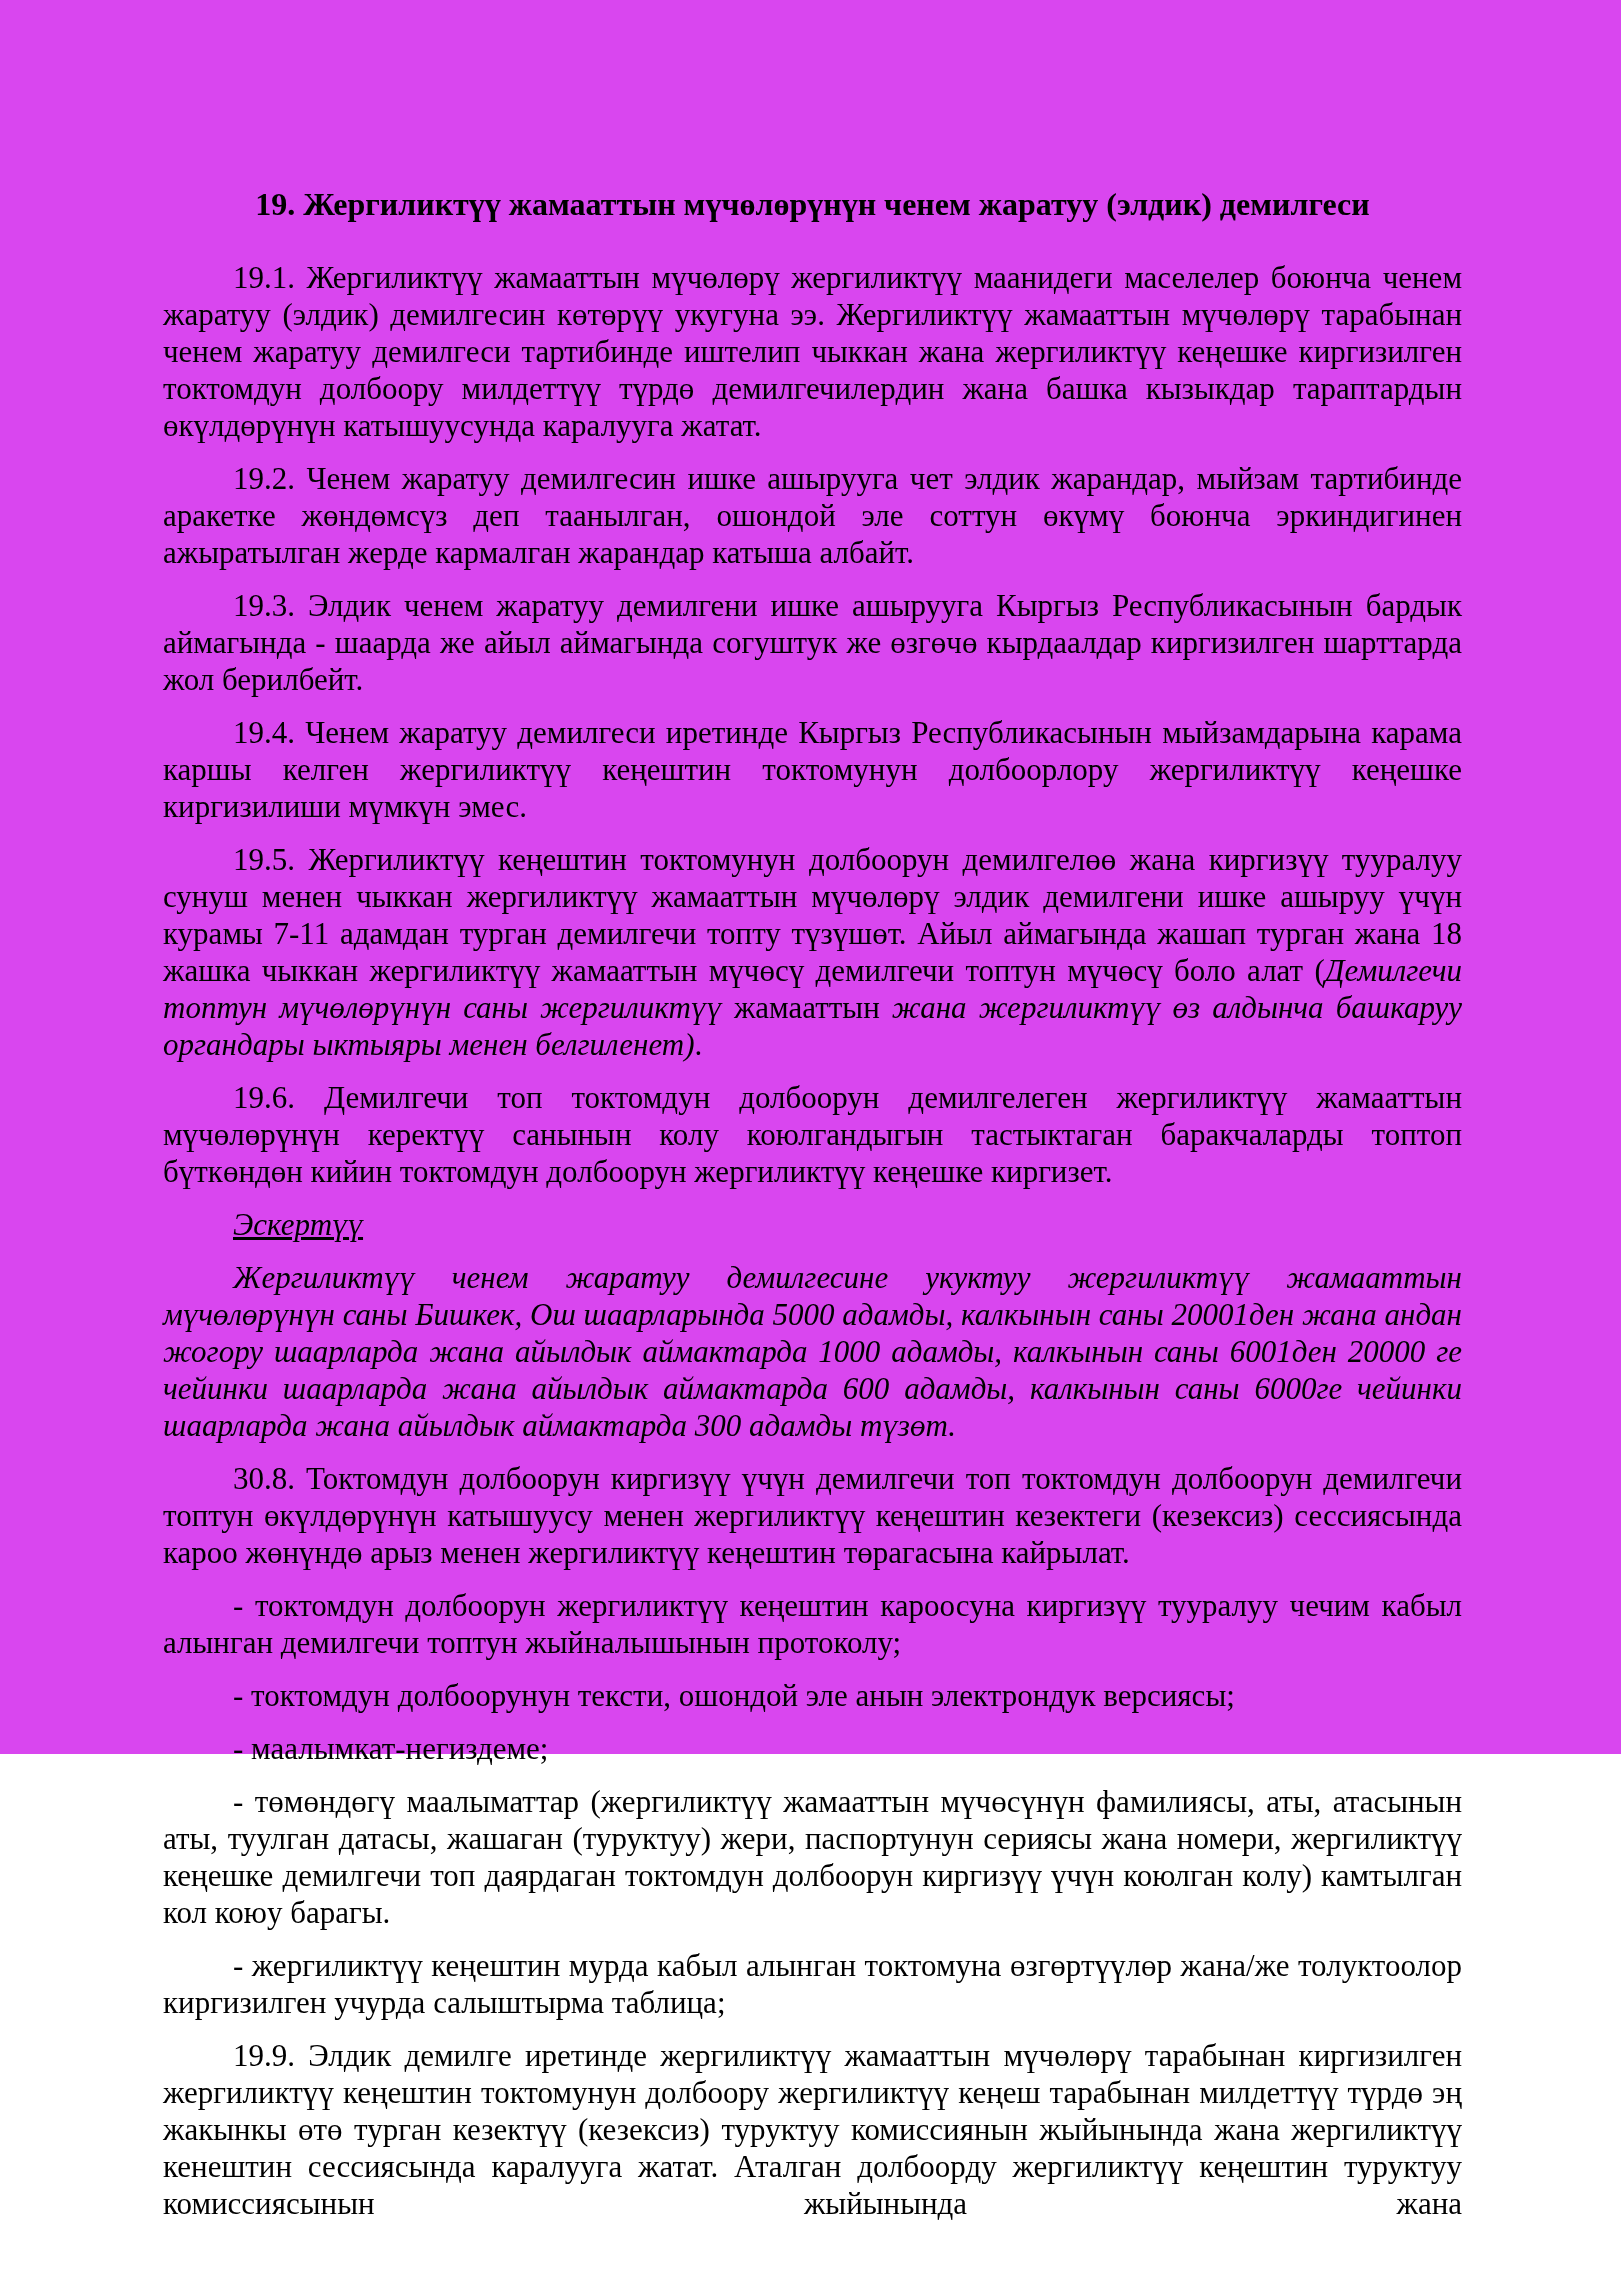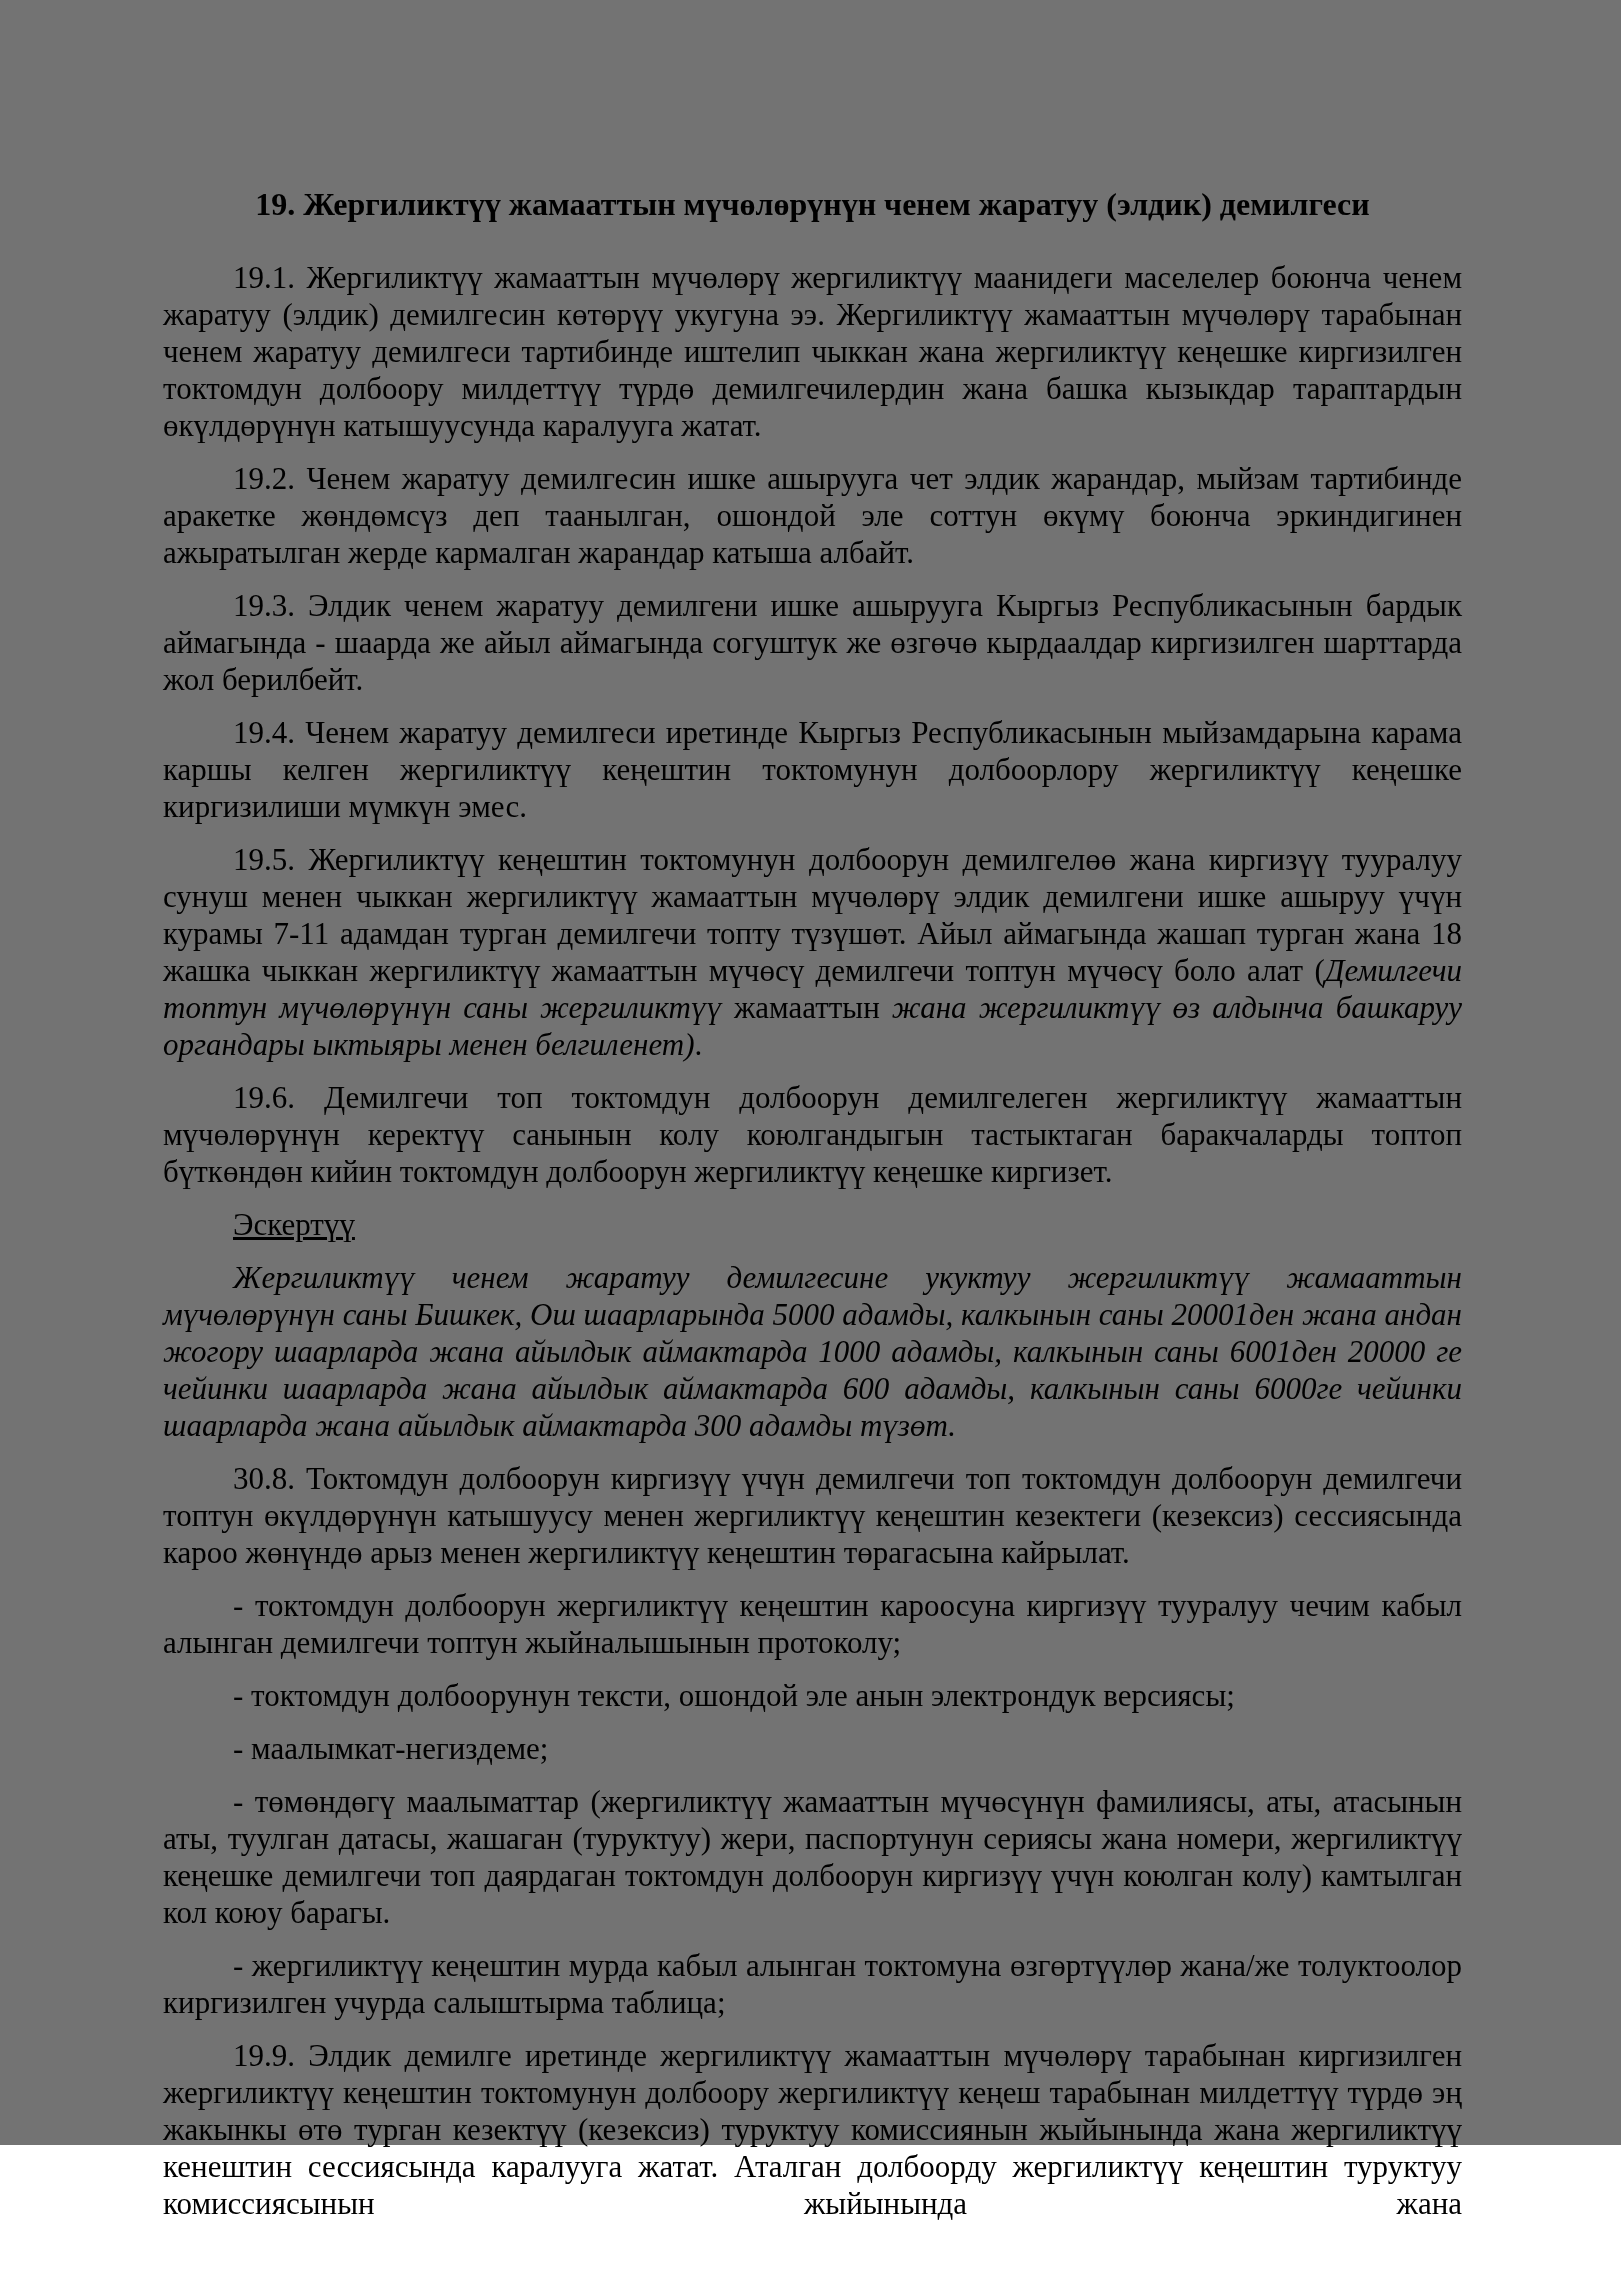--- a/index.html
+++ b/index.html
@@ -12,42 +12,43 @@
     height: 2293px;
     overflow: hidden;
     color: #000000;
     font-family: "Liberation Serif", "DejaVu Serif", serif;
     font-size: 31px;
     line-height: 37px;
   }
   .page {
     box-sizing: border-box;
     width: 1621px;
-    height: 2145px;
+    height: 1754px;
     padding: 186px 143px 0 147px;
-    background: #737373;
+    background: #d946ef;
   }
   .title {
     font-size: 32px;
     font-weight: bold;
     line-height: 37px;
     text-align: center;
     text-indent: 0;
     margin: 0 0 36px 0;
   }
   p {
     margin: 16px;
     text-align: justify;
     text-indent: 70px;
   }
   .italic {
     font-style: italic;
   }
   .u {
     text-decoration: underline;
+    font-style: italic;
   }
   .fill-last {
     text-align-last: justify;
   }
 </style>
 </head>
 <body>
 
 <div class="page">
 

